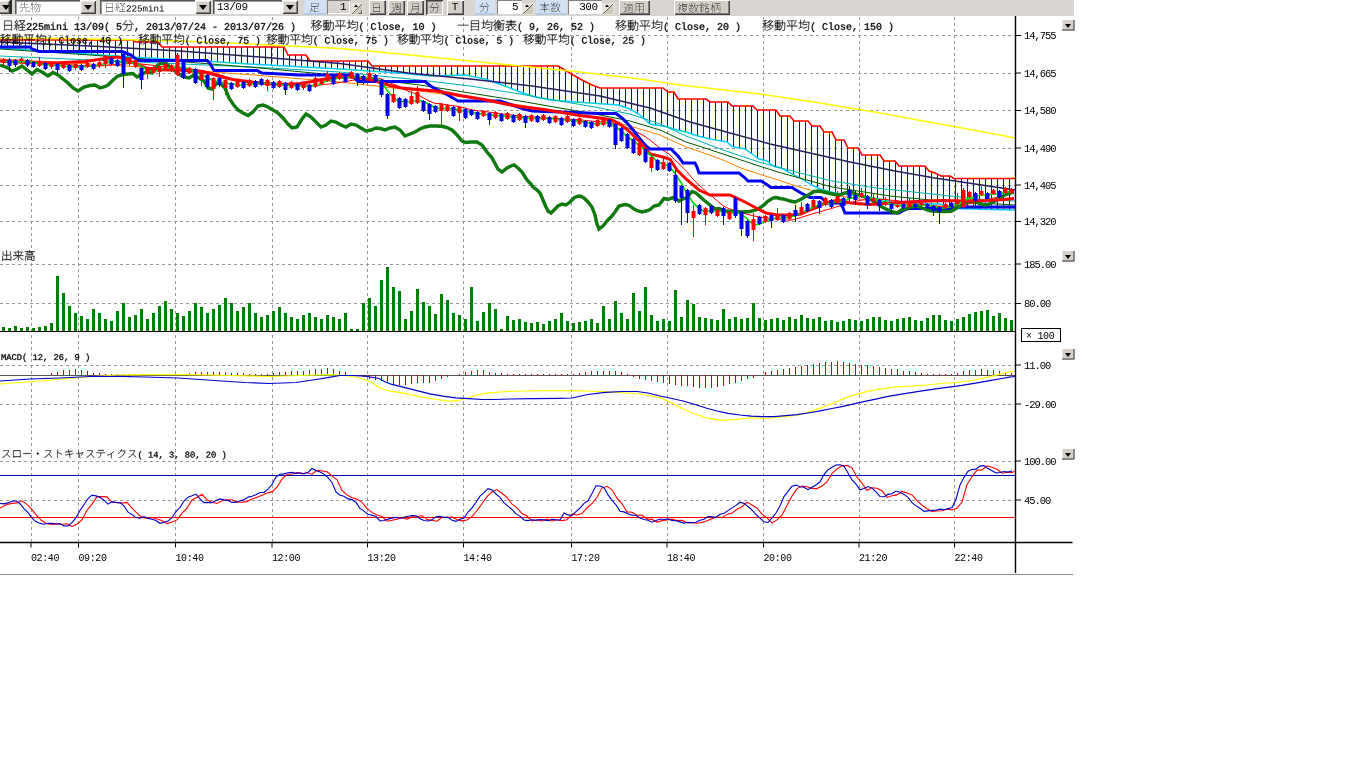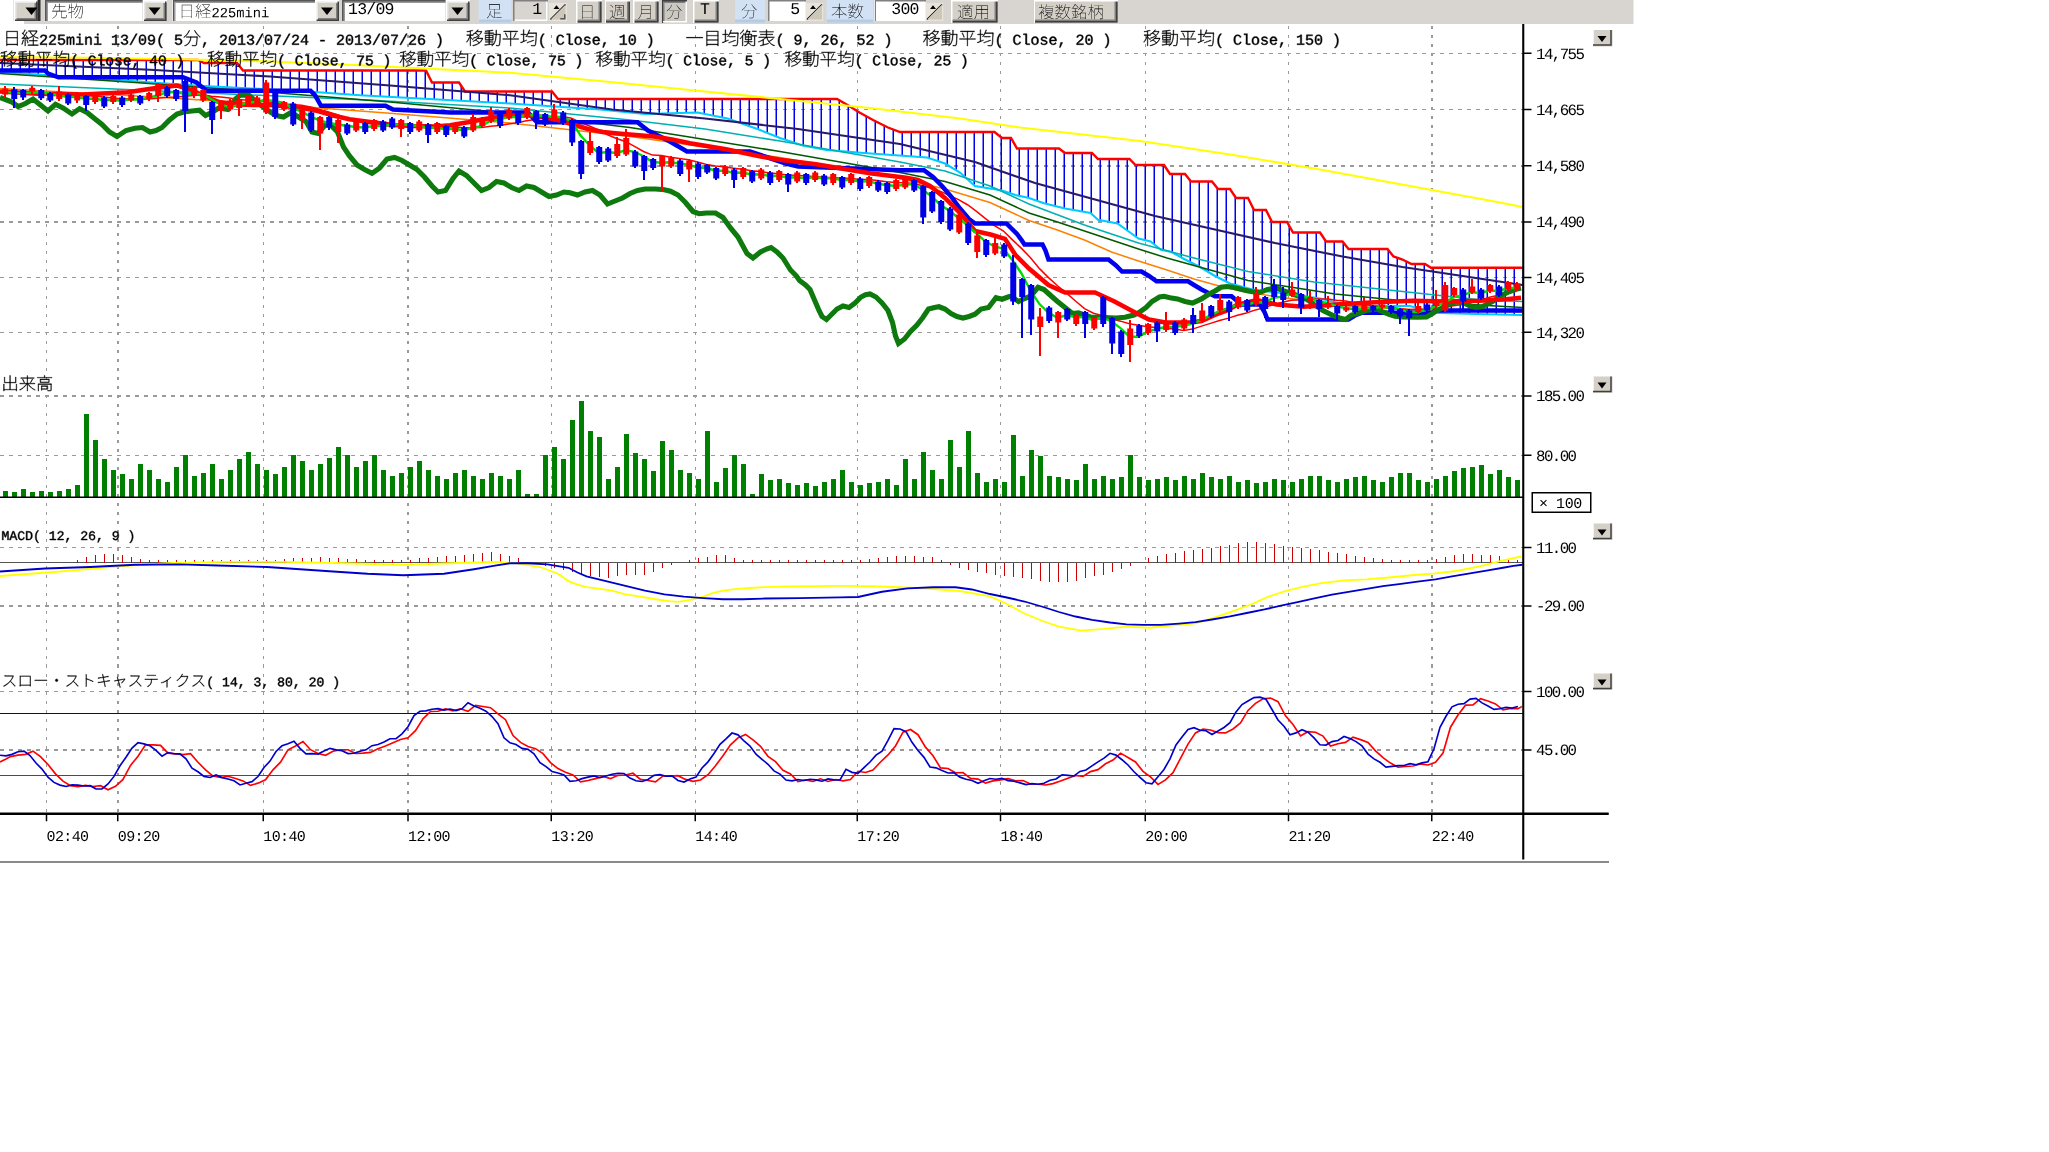--- a/index.html
+++ b/index.html
@@ -1,16 +1,16 @@
 <!DOCTYPE html>
 <html><head><meta charset="utf-8"><style>
 *{margin:0;padding:0;box-sizing:border-box}
 html,body{width:1366px;height:768px;background:#fff;overflow:hidden;font-family:"Liberation Sans",sans-serif}
 #page{position:relative;width:1366px;height:768px}
-#tb{position:absolute;left:16px;top:0;width:1073px;height:16px;background:#d8d5d0}
+#tb{position:absolute;left:1px;top:0;width:1073px;height:16px;background:#d8d5d0}
 #tb>div,#tb>svg{position:absolute}
 .cbf{top:0;height:14px;background:#fff;box-shadow:inset 1px 1px 0 #565656,inset 2px 2px 0 #9a9a9a,inset -1px 0 0 #e4e4e4}
 .cbb{top:0;width:16px;height:14px;background:#d4d0c8;box-shadow:inset 1px 1px 0 #fff,inset -1px -1px 0 #404040,inset 2px 2px 0 #e8e8e8,inset -2px -2px 0 #808080}
 .tri{position:absolute;left:4px;top:5px;width:0;height:0;border-left:4px solid transparent;border-right:4px solid transparent;border-top:5px solid #000}
 .ct{top:1px;font-family:"Liberation Mono";font-size:11px;letter-spacing:-0.5px;color:#000;line-height:13px}
 .it{top:1px;font-family:"Liberation Mono";font-size:11px;letter-spacing:-0.5px;color:#000;line-height:12px;text-align:right}
 .chip{top:0;height:15px;background:#d2e2f4;box-shadow:inset 0 -2px 0 #b5cbe4}
 .inpg{top:0;height:14px;background:#d8d5d0;box-shadow:inset 1px 1px 0 #808080,inset -1px -1px 0 #fff}
 .inpw{top:0;height:14px;background:#fff;box-shadow:inset 1px 1px 0 #808080,inset -1px -1px 0 #fff}
 .spin{top:1px;width:12px;height:12px}

